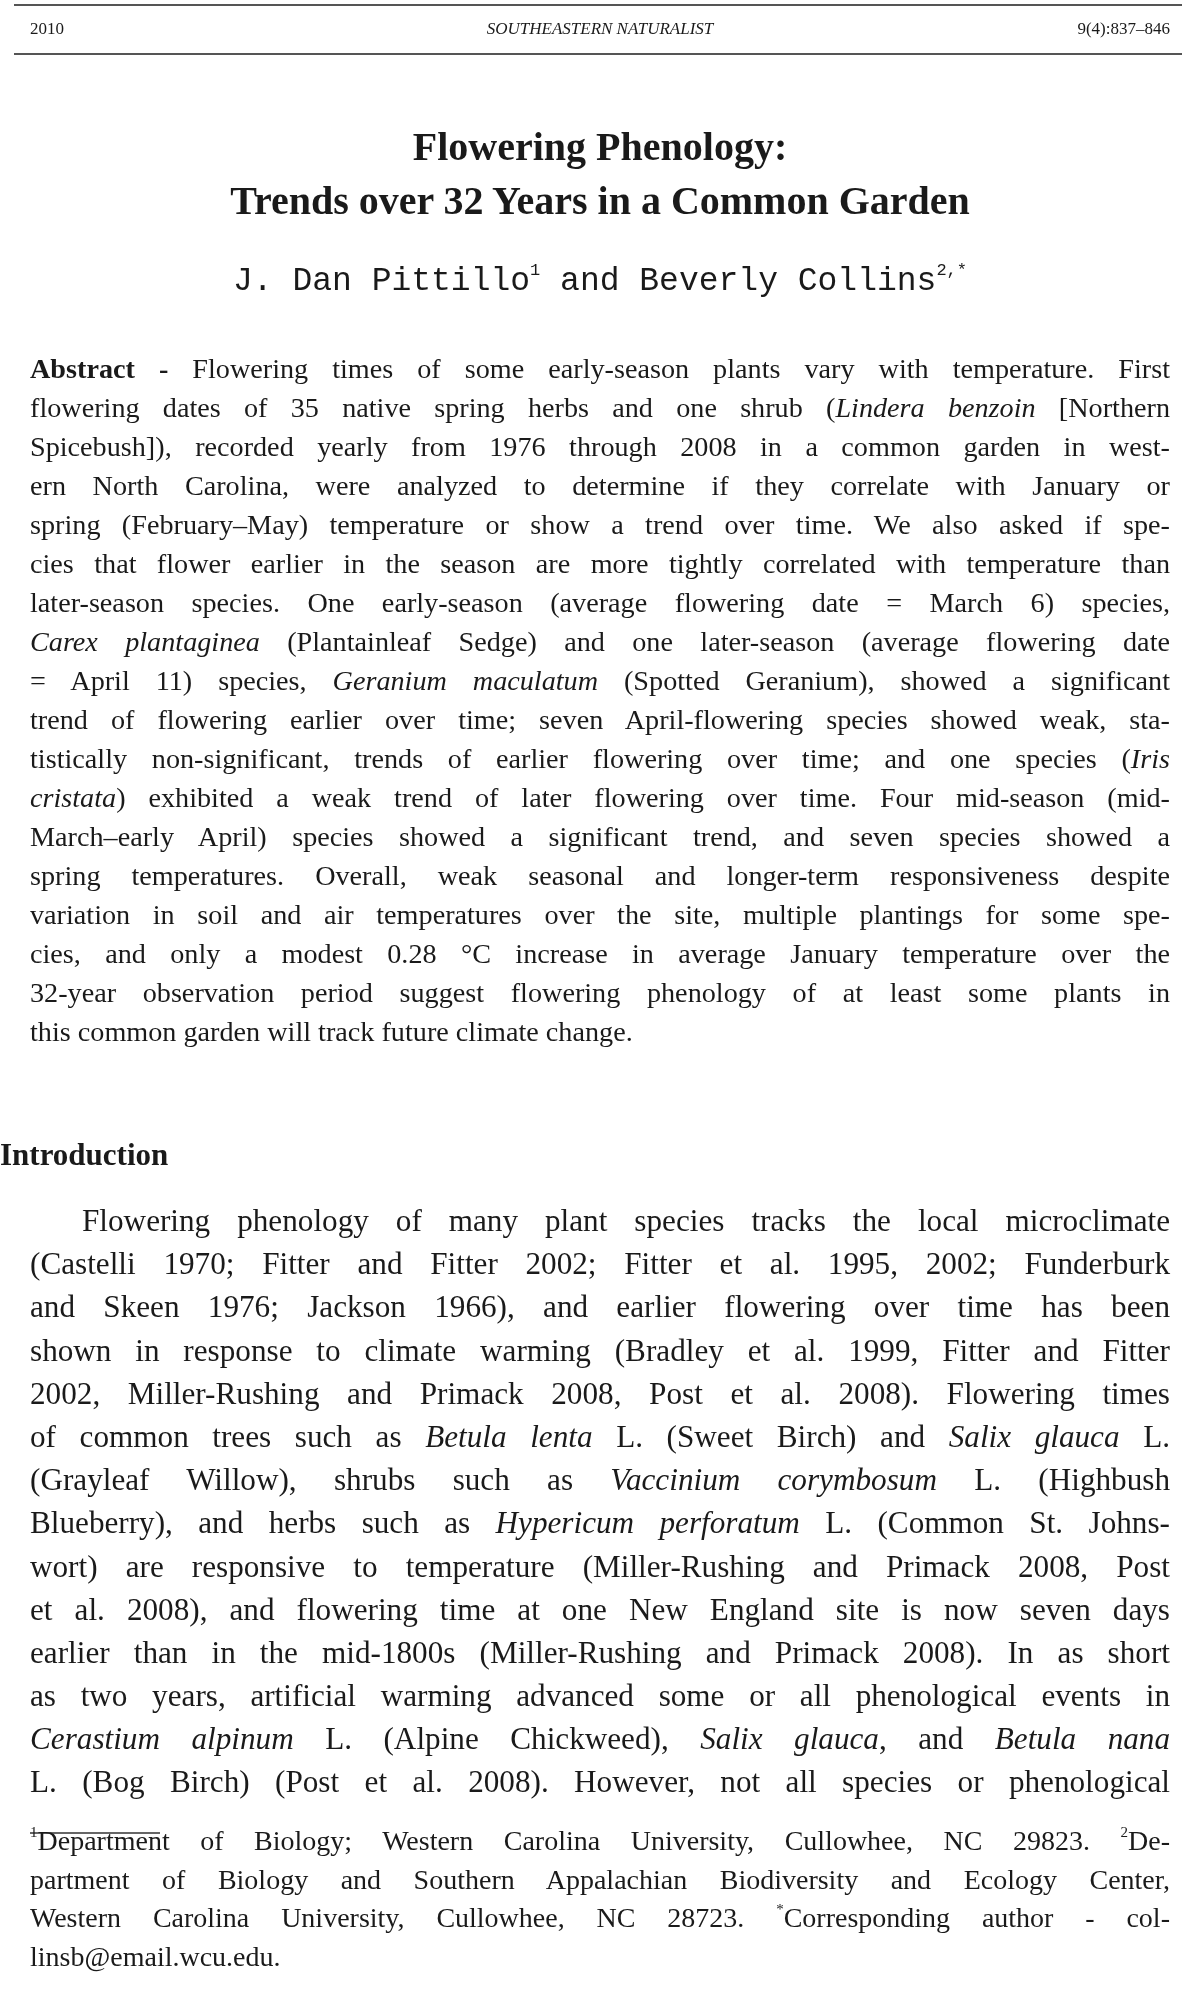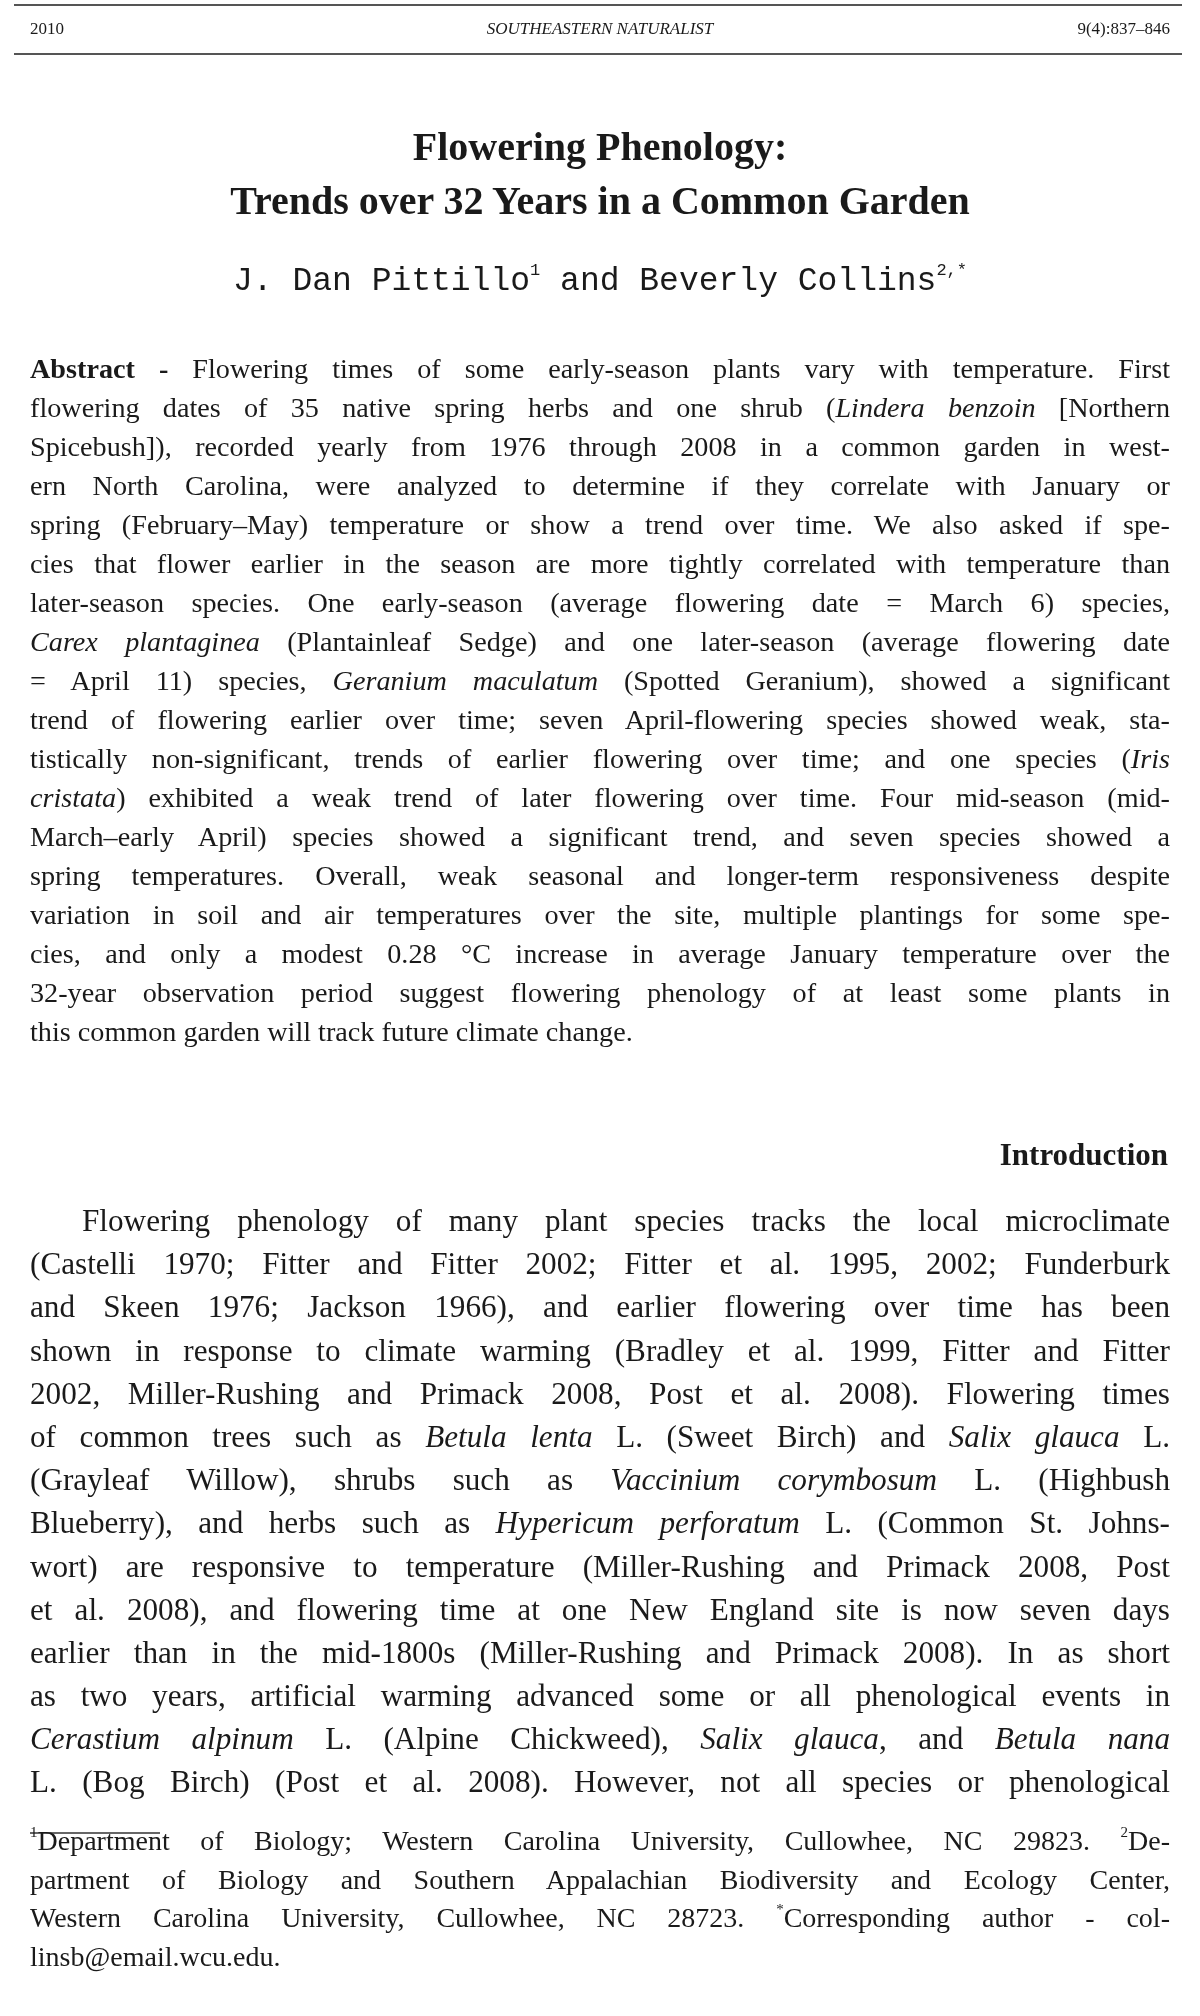--- a/index.html
+++ b/index.html
@@ -14,21 +14,21 @@
   .title { position: absolute; top: 120px; left: 0; width: 1200px; text-align: center;
            font-weight: bold; font-size: 40px; line-height: 54px; }
   .authors { position: absolute; top: 262px; left: 0; width: 1200px; text-align: center;
              font-size: 33px; line-height: 40px; font-family: Liberation Mono, monospace; }
   .authors sup { font-size: 17px; vertical-align: 15px; line-height: 0; }
   .block { position: absolute; left: 30px; width: 1140px; }
   .line { display: block; text-align: justify; text-align-last: justify; white-space: nowrap; }
   .line.last { text-align-last: left; }
   .abstract .line { font-size: 28.2px; height: 39px; line-height: 39px; }
   .abstract { top: 349px; }
-  .intro-heading { position: absolute; top: 1135px; left: 0; width: 1168px; text-align: right;
+  .intro-heading { position: absolute; top: 1135px; left: 0; width: 1168px; text-align: left;
                    font-weight: bold; font-size: 31px; line-height: 40px; }
   .intro .line { font-size: 31.2px; height: 43.2px; line-height: 43.2px; }
   .intro { top: 1199px; }
   .indent { padding-left: 52px; }
   .fn-rule { position: absolute; top: 1832px; left: 30px; width: 130px; height: 2px; background: #666; }
   .footnotes { top: 1822px; }
   .footnotes .line { font-size: 28px; height: 38.5px; line-height: 38.5px; }
   .footnotes sup { font-size: 15px; vertical-align: 13px; line-height: 0; }
   i { font-style: italic; }
   b { font-weight: bold; }

